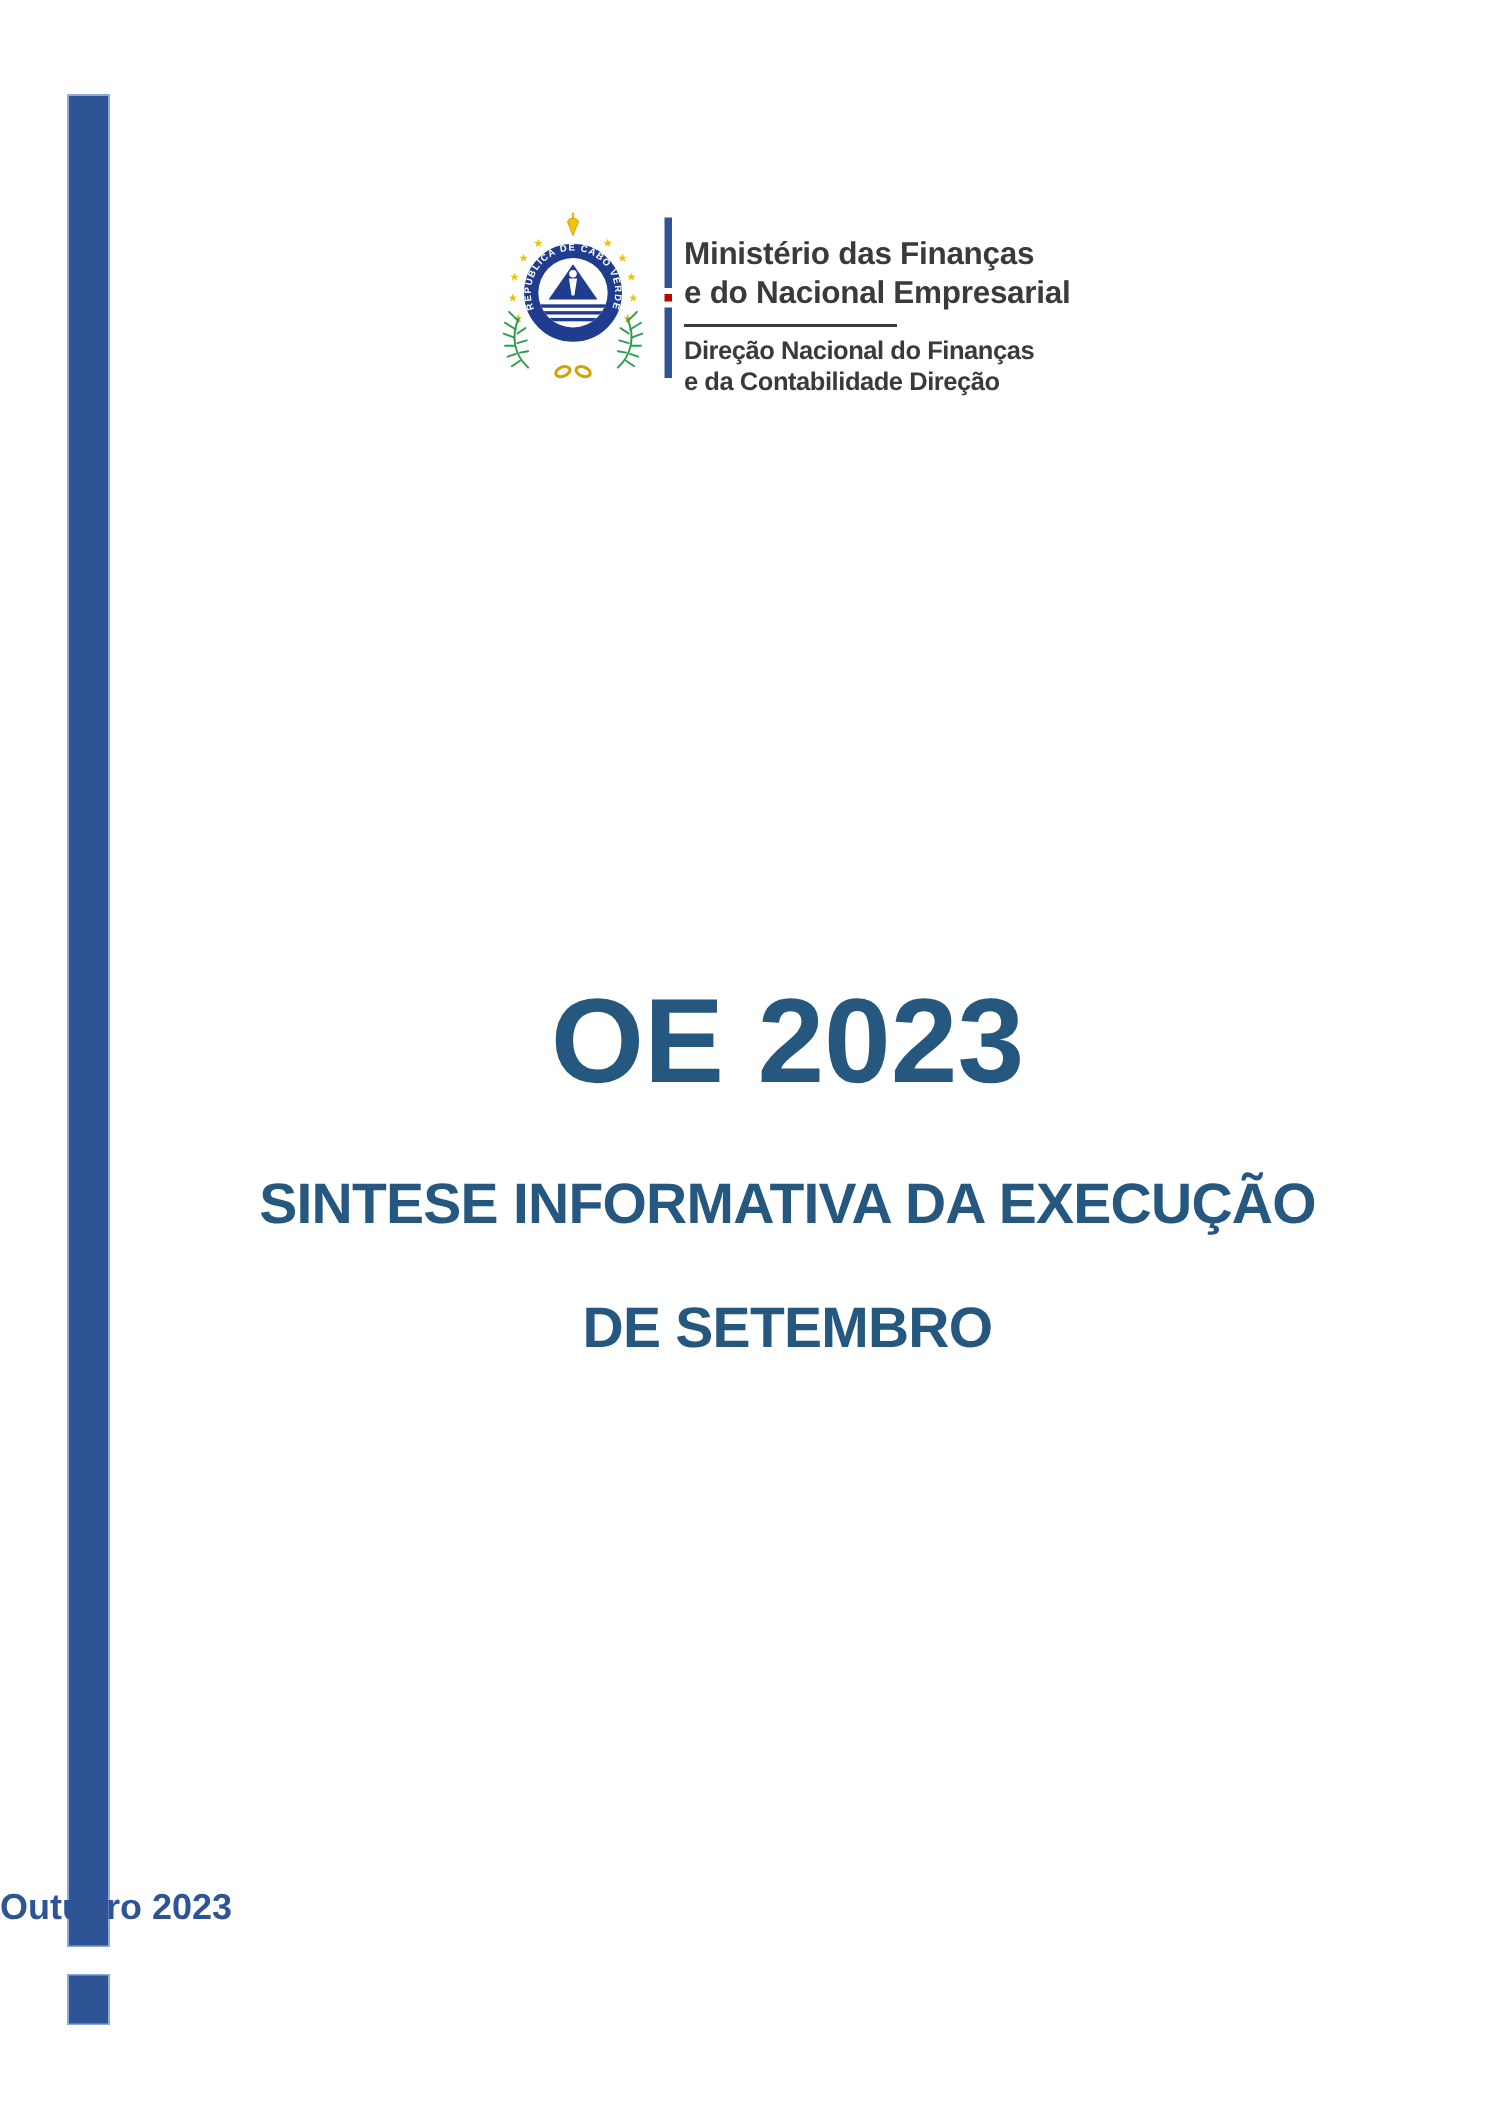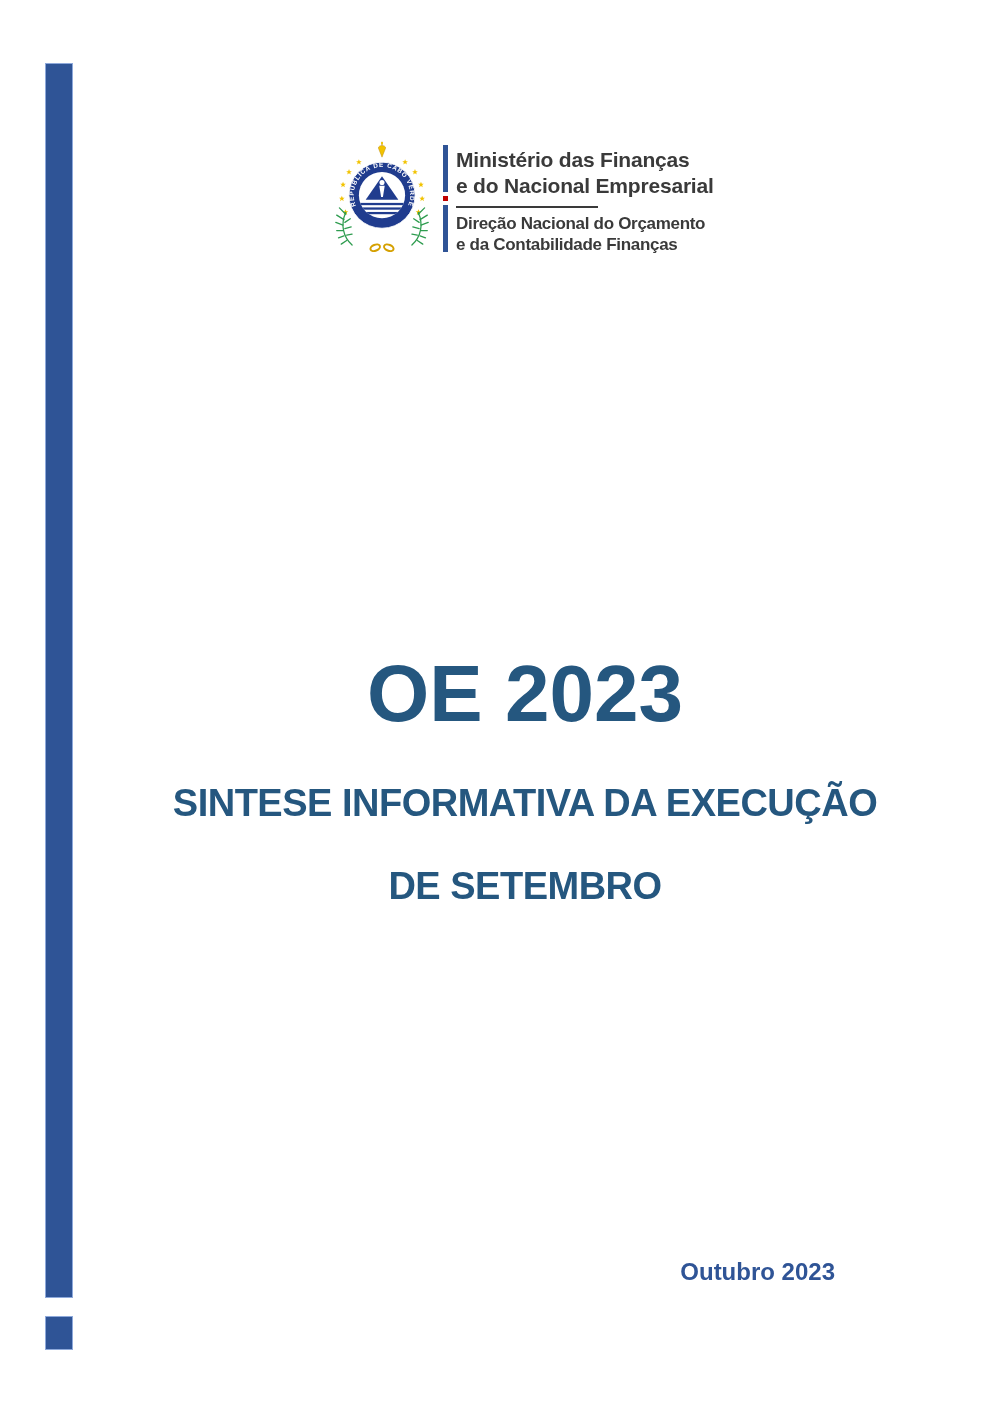--- a/index.html
+++ b/index.html
@@ -18,38 +18,38 @@
     position:absolute;left:45px;top:1316px;width:28px;height:34px;
     background:var(--accent-bar,#2F5496);
     border:1px solid var(--accent-bar-border,#8EA9DB);box-sizing:border-box;
   }
   
   .logo{position:absolute;left:332px;top:139px;display:flex;align-items:flex-start;}
   .emblem{width:100px;height:116px;flex:0 0 auto;}
   .sep-col{margin-left:11px;margin-top:6px;display:flex;flex-direction:column;align-items:center;width:5px;}
   .sep-seg{width:5px;height:47px;background:var(--accent-bar,#2F5496);}
   .sep-dot{width:5px;height:5px;margin:4px 0;background:var(--separator-red,#C00000);}
-  .text-col{margin-left:8px;margin-top:8px;}
+  .text-col{margin-left:8px;margin-top:18px;}
   .ministry{font-size:21px;font-weight:bold;color:var(--ministry-text,#3A3A3A);line-height:26px;letter-spacing:-0.2px;white-space:nowrap;}
   .rule{width:142px;height:2px;background:var(--ministry-text,#3A3A3A);margin:7px 0 5px;}
   .dept{font-size:17px;font-weight:bold;color:var(--ministry-text,#3A3A3A);line-height:21px;letter-spacing:-0.3px;white-space:nowrap;}
   
   .title{
     position:absolute;top:650px;left:25px;width:1000px;text-align:center;
     font-size:80px;font-weight:bold;color:var(--title,#25577F);line-height:1.1;white-space:nowrap;
   }
   .subtitle{
     position:absolute;left:25px;width:1000px;text-align:center;
     font-size:38px;font-weight:bold;color:var(--title,#25577F);
     letter-spacing:-0.5px;white-space:nowrap;
   }
   .sub1{top:782px;}
   .sub2{top:865px;}
   .date{
-    position:absolute;top:1258px;left:0;width:835px;text-align:right;
+    position:absolute;top:1258px;left:0;width:835px;text-align:left;
     font-size:24px;font-weight:bold;color:var(--date,#2F5496);white-space:nowrap;
   }
   
   .e-navy{fill:var(--emblem-navy,#203C8E);}
   .e-gold{fill:var(--emblem-gold,#F2C300);}
   .e-gold-stroke{stroke:var(--emblem-gold-dark,#B8860B);}
   .e-green{stroke:var(--emblem-green,#2E9C4F);fill:none;stroke-linecap:round;}
   .e-chain{stroke:var(--emblem-chain,#D5A000);fill:none;}
   .ring-text{font-family:"Liberation Sans",sans-serif;font-size:7px;font-weight:bold;fill:#ffffff;letter-spacing:0.9px;}
 </style>
@@ -129,22 +129,22 @@
     <div class="sep-col">
       <div class="sep-seg"></div>
       <div class="sep-dot"></div>
       <div class="sep-seg"></div>
     </div>
 
     <div class="text-col">
       <div class="ministry">Ministério das Finanças</div>
       <div class="ministry">e do Nacional Empresarial</div>
       <div class="rule"></div>
-      <div class="dept">Direção Nacional do Orçamento</div>
-      <div class="dept">e da Contabilidade Finanças</div>
+      <div class="dept">Direção Nacional do Finanças</div>
+      <div class="dept">e da Contabilidade Direção</div>
     </div>
   </div>
 
   <div class="title">OE 2023</div>
   <div class="subtitle sub1">SINTESE INFORMATIVA DA EXECUÇÃO</div>
   <div class="subtitle sub2">DE SETEMBRO</div>
 
   <div class="date">Outubro 2023</div>
 
 </div>

